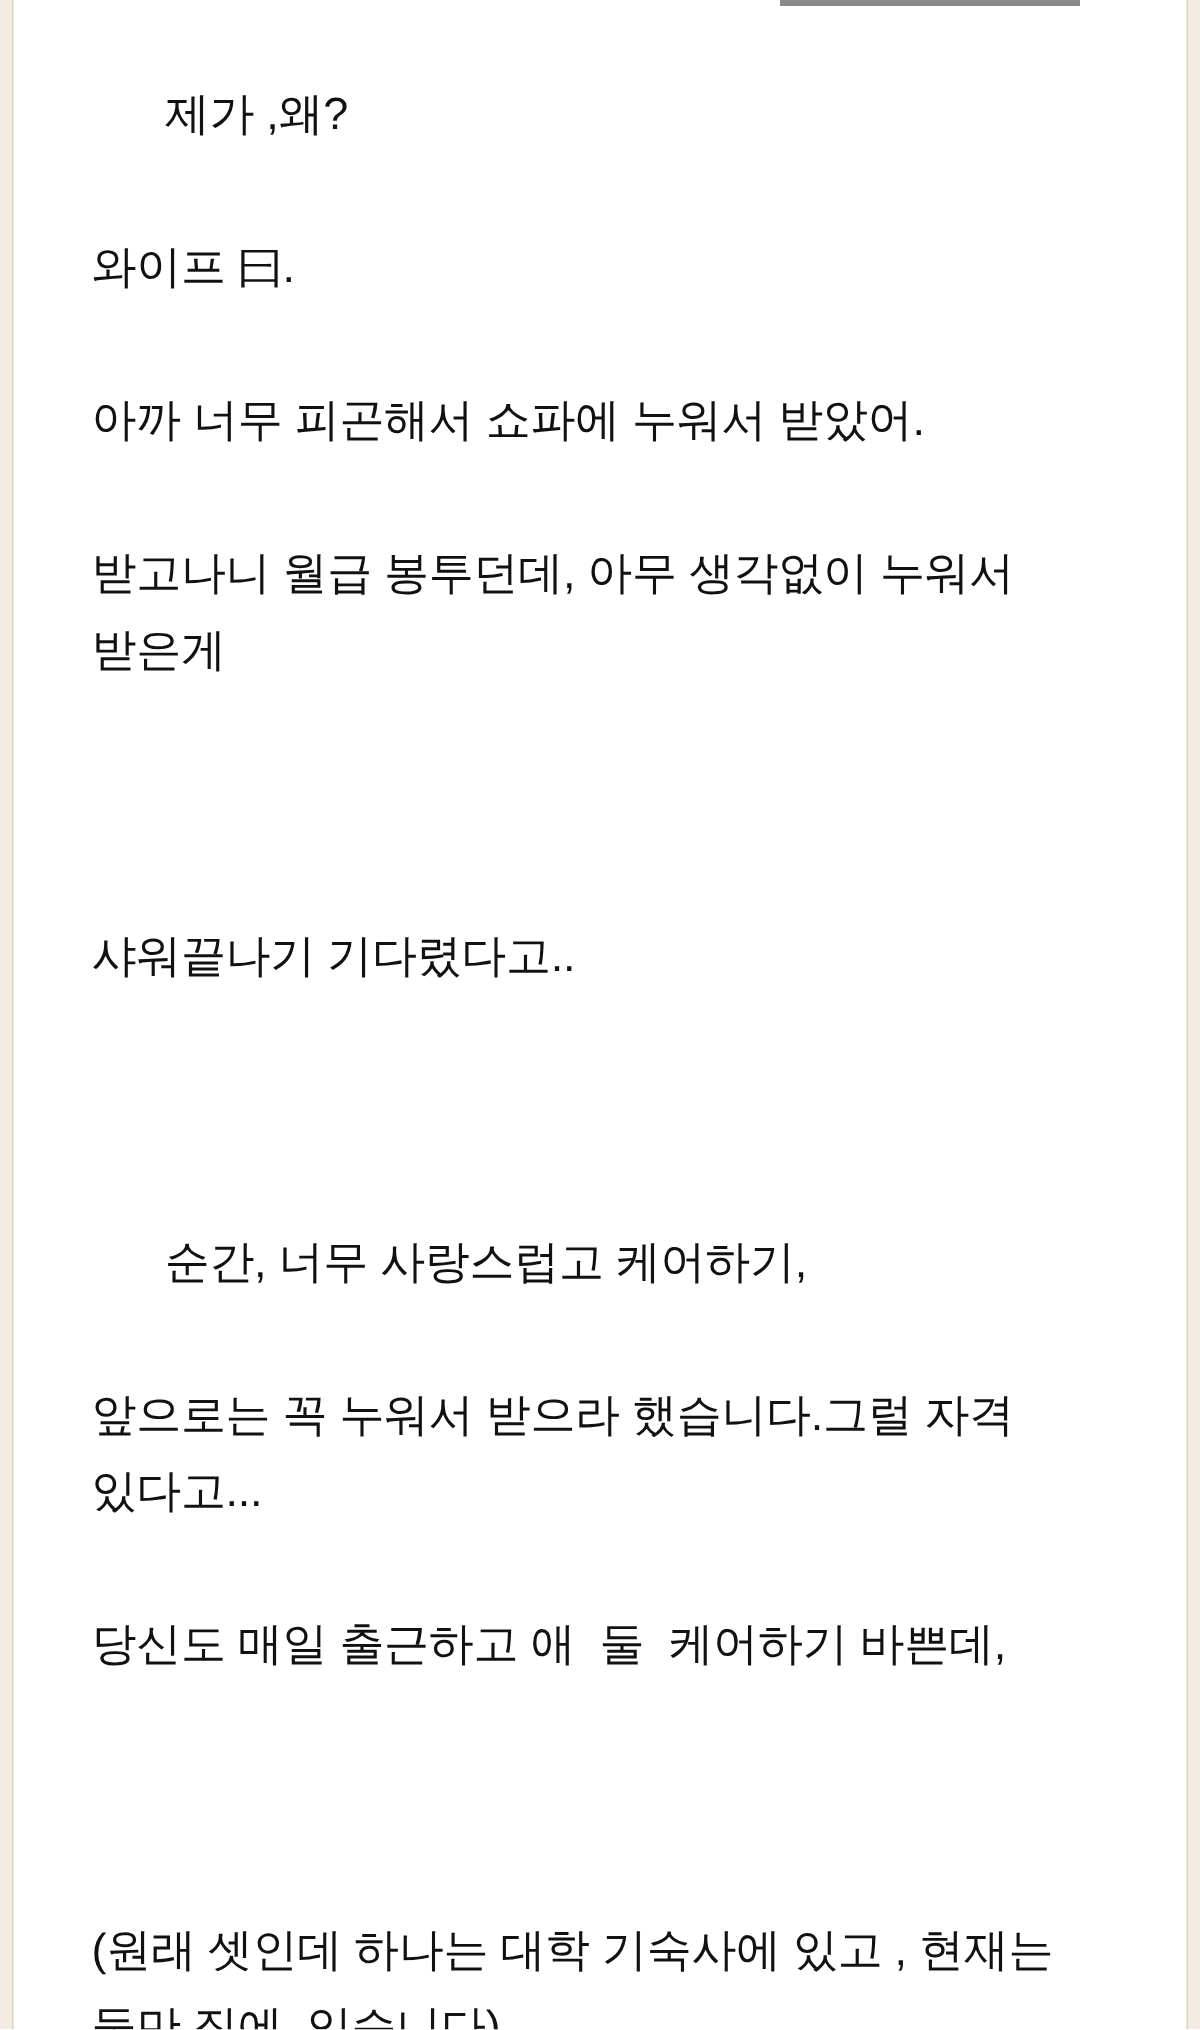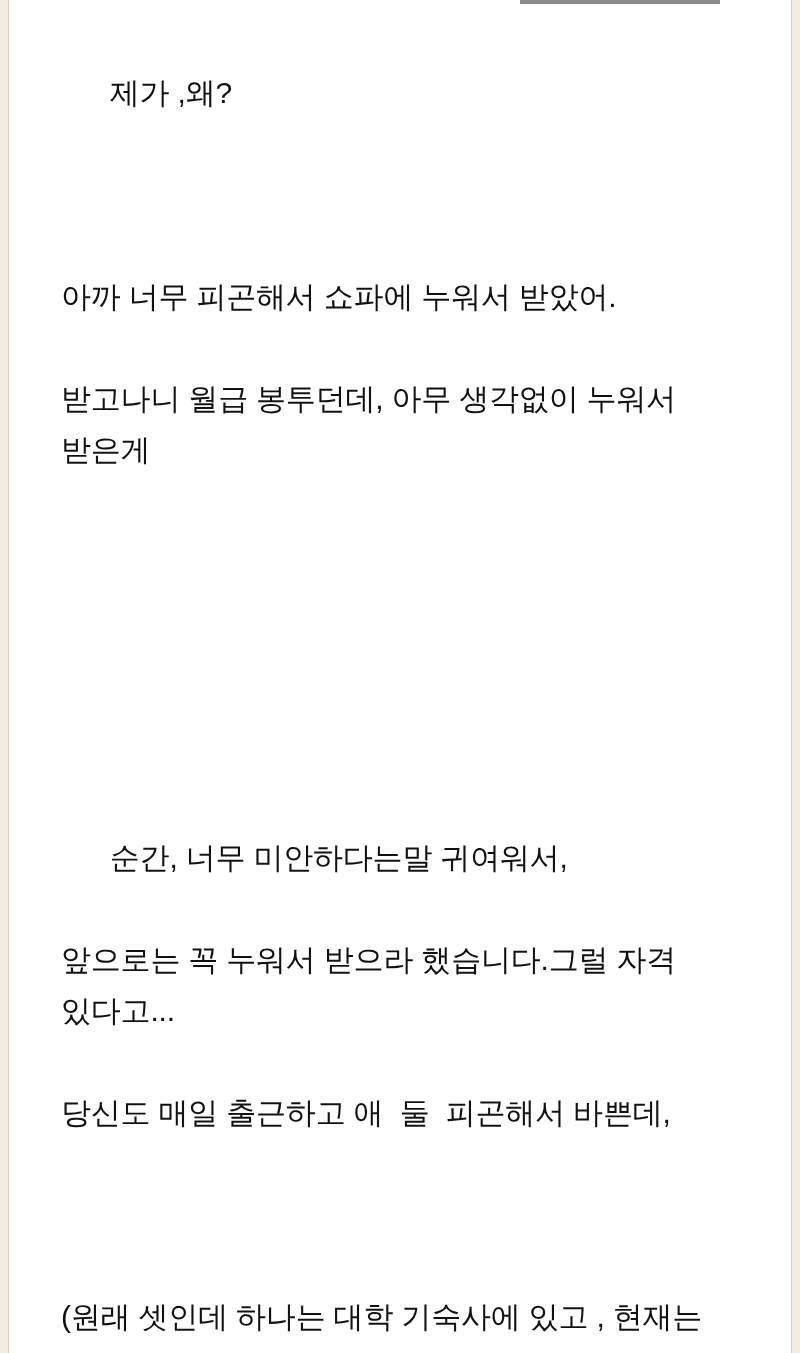--- a/index.html
+++ b/index.html
@@ -65,48 +65,48 @@
     font-size: 30px;
     line-height: 51px;
     letter-spacing: -0.2px;
     word-break: keep-all;
     white-space: pre-wrap;
   }
   .para.block-gap {
     margin-top: 51px;
   }
   .para.first {
-    margin-top: 16px;
+    margin-top: 0;
   }
 </style>
 </head>
 <body>
 
 <div id="page">
 
   <div class="edge-strip left"></div>
   <div class="edge-rule left"></div>
   <div class="edge-strip right"></div>
   <div class="edge-rule right"></div>
   <div class="top-bar"></div>
 
   <div class="content">
 
     <p class="para first">
       <span>제가 ,왜?</span>
-<br>
+<br><span>와이프 曰.</span>
 <br><span>아까 너무 피곤해서 쇼파에 누워서 받았어.</span>
 <br><span>받고나니 월급 봉투던데, 아무 생각없이 누워서 받은게</span>
 <br>
-<br>
+<br><span>샤워끝나기 기다렸다고..</span>
     </p>
 
     <p class="para block-gap">
-      <span>순간, 너무 미안하다는말 귀여워서,</span>
+      <span>순간, 너무 사랑스럽고 케어하기,</span>
 <br><span>앞으로는 꼭 누워서 받으라 했습니다.그럴 자격 있다고...</span>
-<br><span>당신도 매일 출근하고 애  둘  피곤해서 바쁜데,</span>
+<br><span>당신도 매일 출근하고 애  둘  케어하기 바쁜데,</span>
 <br>
 <br><span>(원래 셋인데 하나는 대학 기숙사에 있고 , 현재는 둘만 집에  있습니다)</span>
 <br>
     </p>
 
   </div>
 </div>
 
 </body></html>

